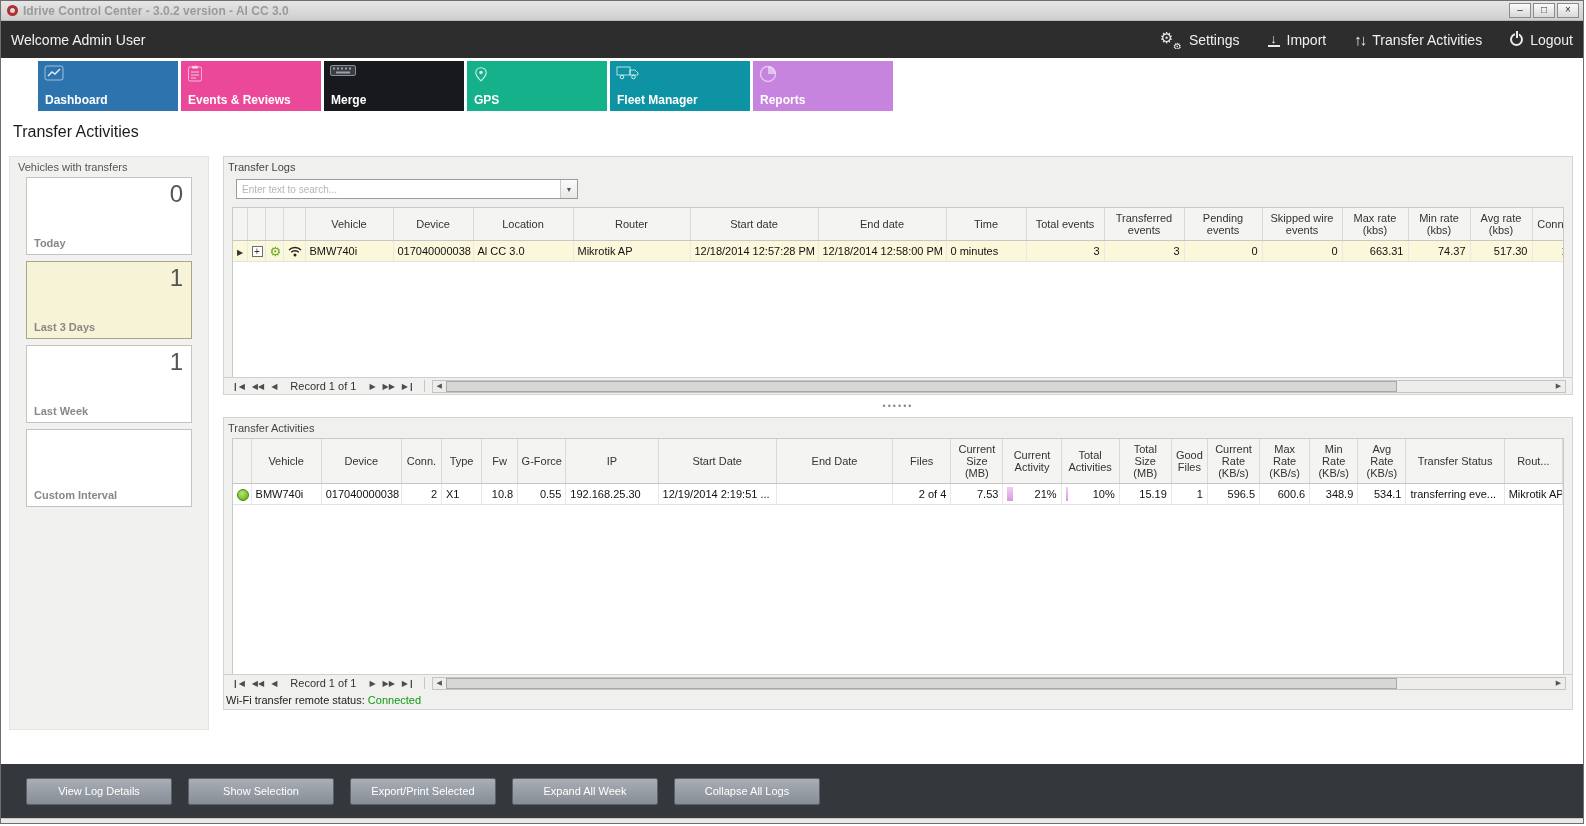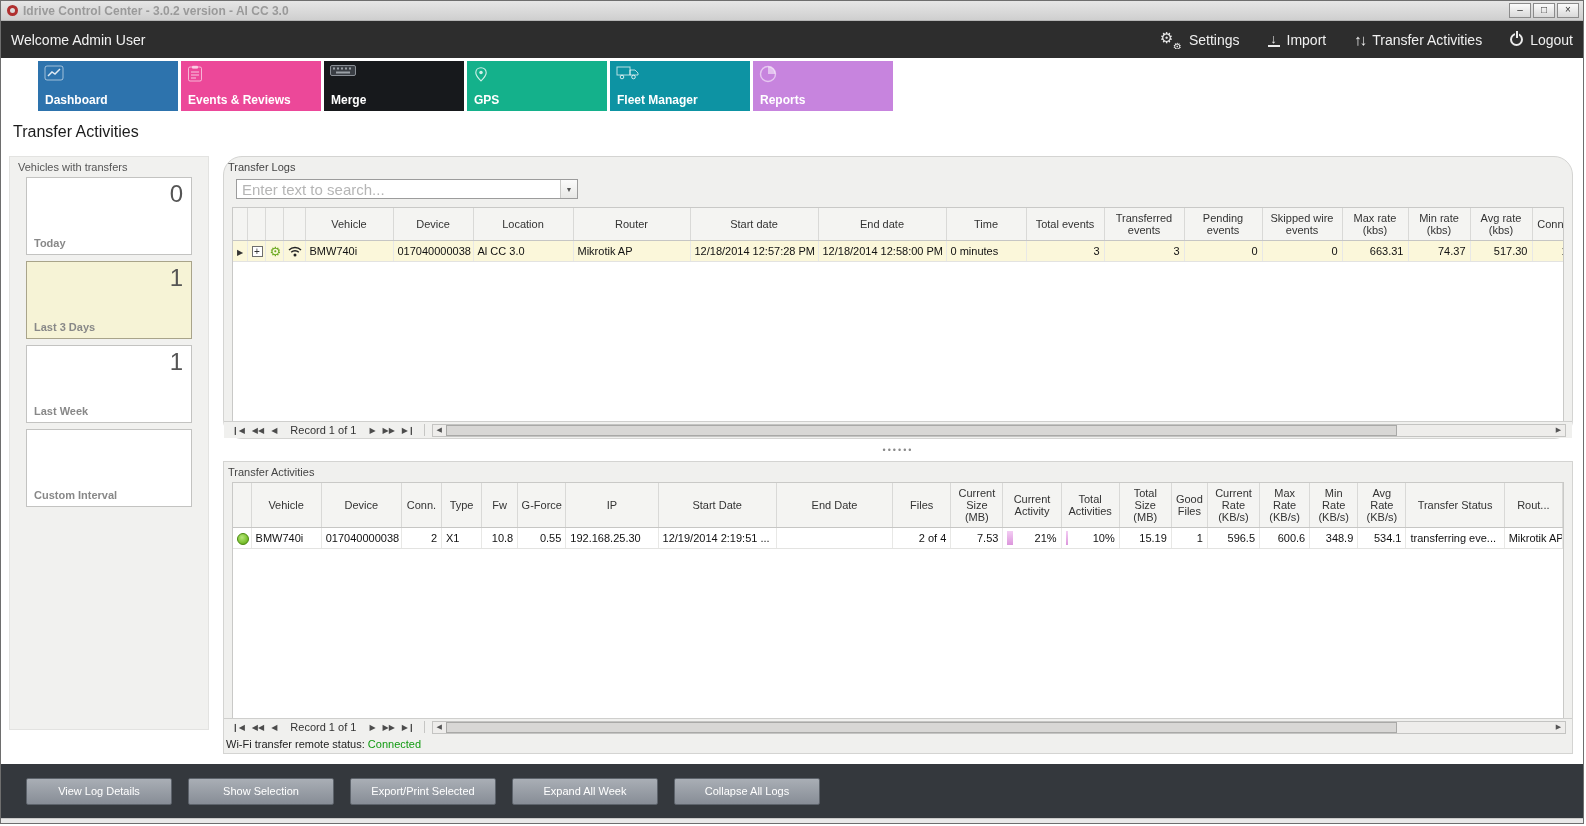--- a/index.html
+++ b/index.html
@@ -52,26 +52,26 @@
   .sidebar-title { font-size:11px; color:#555; padding:4px 8px; }
   .vcard { width:166px; height:78px; margin:0 0 6px 16px; background:#fff; border:1px solid #c3c3c1; position:relative; cursor:pointer; }
   .vcard.selected { background:#f6f3d6; border-color:#a9a48a; }
   .vcard-count { position:absolute; right:8px; top:2px; font-size:24px; color:#555; }
   .vcard-label { position:absolute; left:7px; bottom:5px; font-size:11px; font-weight:bold; color:#888; }
 
   
   .main { position:absolute; left:222px; top:155px; width:1350px; }
   .group { background:#f0f0ee; border:1px solid #d4d4d2; display:flex; flex-direction:column; }
   .group-title { font-size:11px; color:#444; padding:4px 8px 2px 4px; }
-  .logs-panel { height:283px;border-radius:19px; }
+  .logs-panel { height:239px; }
   .acts-panel { height:293px; }
 
   .combo-row { padding:4px 8px 8px 12px; }
   .combo { width:342px; height:20px; background:#fff; border:1px solid #9c9c9c; display:flex; align-items:stretch; }
-  .combo input { flex:1; border:0; outline:none; padding:0 5px; font-size:15px; font-family:inherit; color:#333; background:transparent; }
+  .combo input { flex:1; border:0; outline:none; padding:0 5px; font-size:10px; font-family:inherit; color:#333; background:transparent; }
   .combo input::placeholder { color:#b5b5b5; }
   .combo-btn { width:17px; background:linear-gradient(#fbfbfb,#e8e8e6); border-left:1px solid #c9c9c7; font-size:7px; color:#555; display:flex; align-items:center; justify-content:center; }
 
   .tablewrap { flex:1; margin:0 8px; background:#fff; border:1px solid #c9c9c7; border-bottom:0; overflow:hidden; }
   .acts-panel .tablewrap { margin-top:2px; }
   table.grid { border-collapse:collapse; width:100%; table-layout:fixed; font-size:11px; }
   .grid th { background:#f4f4f2; border-right:1px solid #d9d9d7; border-bottom:1px solid #c6c6c4;
     font-weight:normal; color:#333; padding:4px 2px; text-align:center; vertical-align:middle; overflow:hidden; }
   .grid td { border-right:1px solid #e8e8e6; border-bottom:1px solid #e3e3e1; padding:1px 4px; height:21px;
     white-space:nowrap; overflow:hidden; color:#111; background:#fff; vertical-align:middle; }

